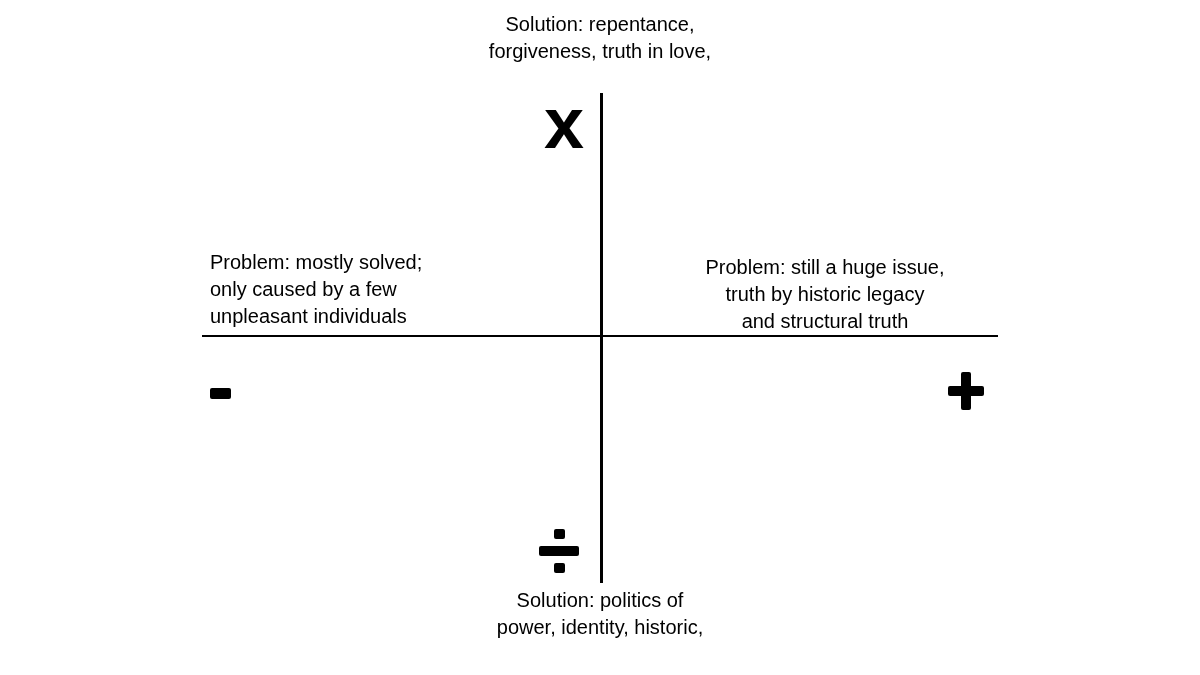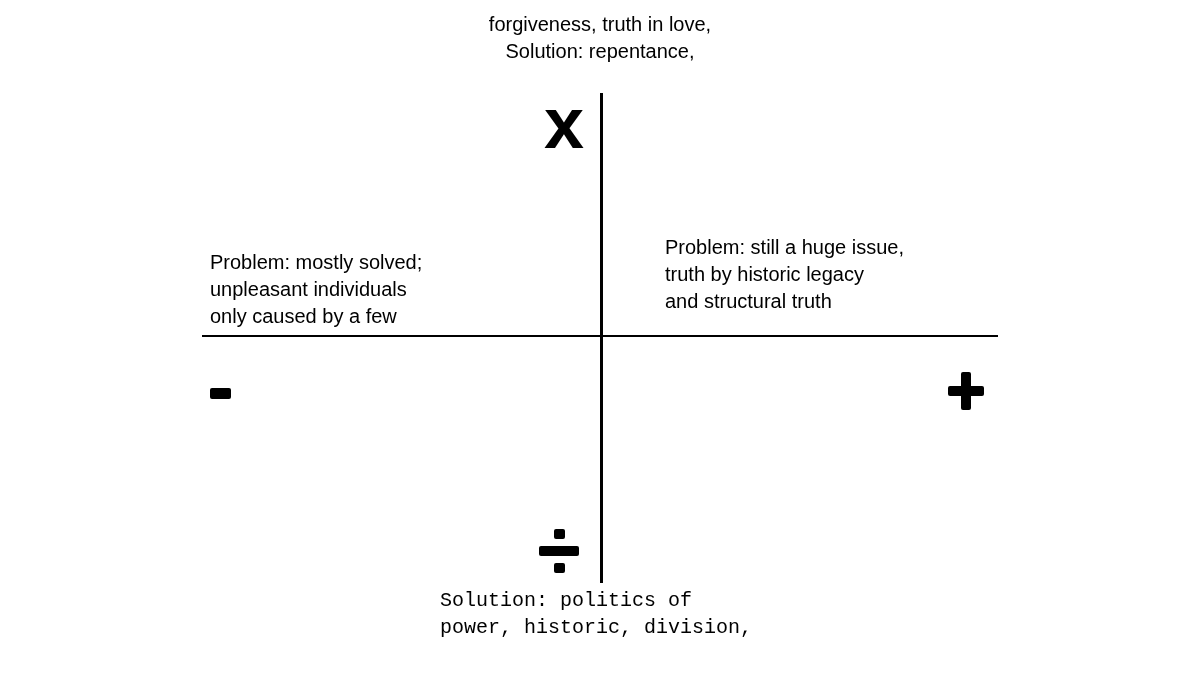--- a/index.html
+++ b/index.html
@@ -46,29 +46,29 @@
     text-align: center;
   }
   .label-left {
     left: 210px;
     top: 249px;
     width: 320px;
     text-align: left;
   }
   .label-right {
     left: 665px;
-    top: 234px;
+    top: 254px;
     width: 320px;
-    text-align: left;
+    text-align: center;
   }
   .label-bottom {
     left: 440px;
     top: 587px;
     width: 320px;
-    font-family: Liberation Mono, monospace;
+    text-align: center;
   }
   .sym-multiply {
     position: absolute;
     left: 528px;
     top: 87px;
     width: 72px;
     height: 72px;
     font-size: 72px;
     line-height: 1;
     font-weight: 700;
@@ -146,39 +146,39 @@
 </style>
 </head>
 <body>
 
 <div class="canvas">
 
   <div class="axis-v"></div>
   <div class="axis-h"></div>
 
   <div class="label label-top">
+    <div>Solution: repentance,</div>
     <div>forgiveness, truth in love,</div>
-    <div>Solution: repentance,</div>
   </div>
 
   <div class="label label-left">
     <div>Problem: mostly solved;</div>
+    <div>only caused by a few</div>
     <div>unpleasant individuals</div>
-    <div>only caused by a few</div>
   </div>
 
   <div class="label label-right">
     <div>Problem: still a huge issue,</div>
     <div>truth by historic legacy</div>
     <div>and structural truth</div>
   </div>
 
   <div class="label label-bottom">
     <div>Solution: politics of</div>
-    <div>power, historic, division,</div>
+    <div>power, identity, historic,</div>
   </div>
 
   <div class="sym-multiply">x</div>
 
   <div class="sym-minus"></div>
 
   <div class="sym-plus">
     <span class="bar-v"></span>
     <span class="bar-h"></span>
   </div>

